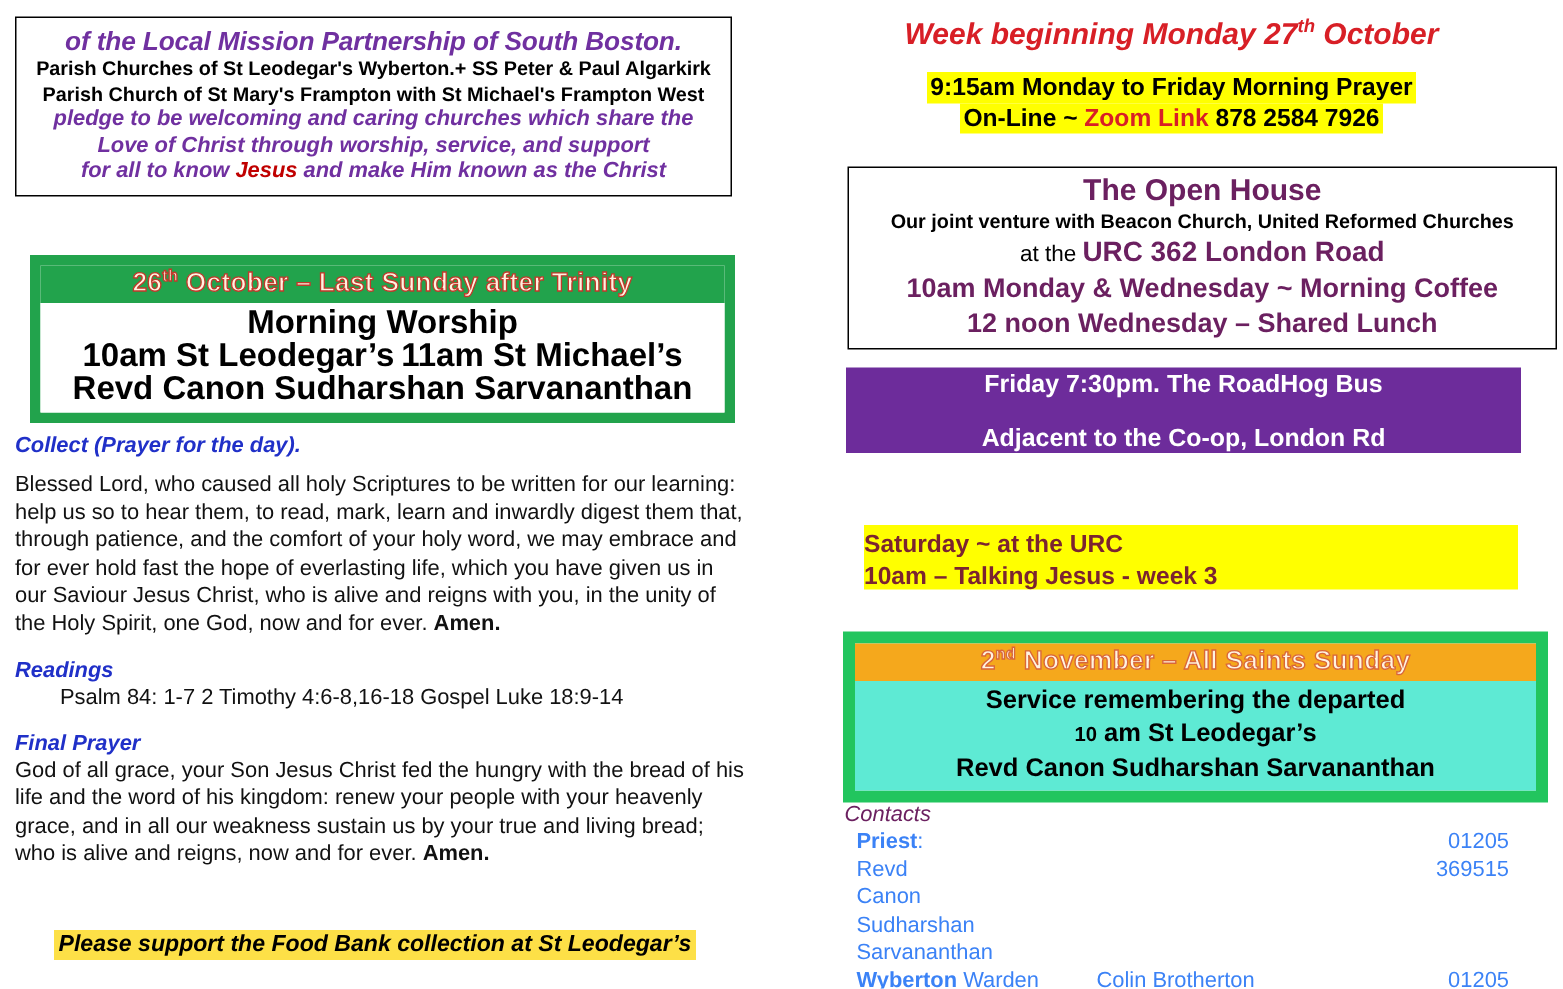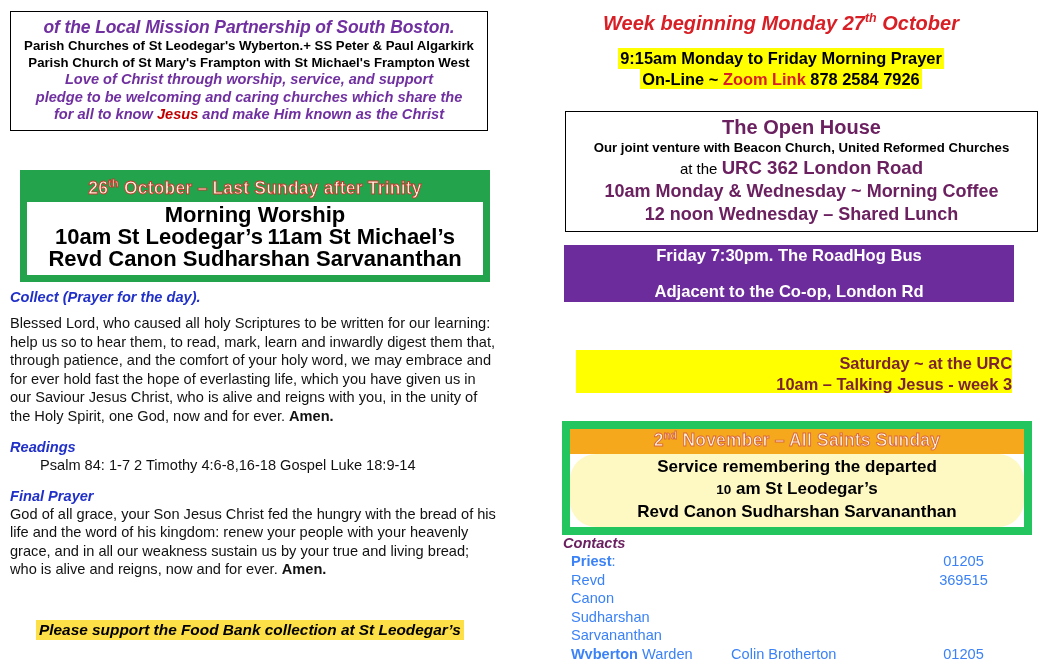--- a/index.html
+++ b/index.html
@@ -211,21 +211,21 @@
   .busbox div { line-height: 36px; }
 
   
   .satbox {
     position: absolute;
     left: 576px; top: 350px;
     width: 436px; height: 43px;
     box-sizing: border-box;
     background: #FFFF00;
     color: #7B2430;
-    text-align: right;
+    text-align: left;
     font-weight: bold;
     font-size: 16.4px;
     padding-top: 3px;
   }
   .satbox div { line-height: 21px; }
 
   
   .orangebox {
     position: absolute;
     left: 562px; top: 421px;
@@ -239,66 +239,65 @@
     text-align: center;
     padding: 1px 0 3px 0;
     font-weight: bold;
     font-size: 17.5px;
     line-height: 21px;
     color: #FFF3E0;
     -webkit-text-stroke: 0.9px #D9663A;
     letter-spacing: 0.2px;
   }
   .orangebox-body {
-    background: #fef9c3;
+    background: #5eead4;
     text-align: center;
     padding: 2px 6px 4px 6px;
     color: #000000;
     font-weight: bold;
     font-size: 17px;
     line-height: 22px;
-    border-radius: 26px;
   }
   .smallnum { font-size: 13.5px; }
 
   
   .contacts { position: absolute; left: 563px; top: 534px; width: 470px; }
   .contacts-title {
     color: #6B2060;
-    font-weight: bold;
+    font-weight: normal;
     font-style: italic;
     font-size: 14.6px;
     line-height: 18px;
   }
   .crow {
     display: flex;
     align-items: baseline;
     font-size: 14.6px;
     line-height: 18.6px;
     color: #3b82f6;
     padding-left: 8px;
   }
   .crole  { width: 160px; flex: 0 0 160px; }
   .cname  { width: 190px; flex: 0 0 190px; }
-  .cphone { flex: 1; text-align: center; padding-right: 27px; }
+  .cphone { flex: 1; text-align: right; padding-right: 27px; }
   .crow.wide .crole { width: 64px; flex: 0 0 64px; }
   .crow.wide .cname { width: 286px; flex: 0 0 286px; }
   .crow b { font-weight: bold; }
 </style>
 </head>
 <body>
 
 <div class="col-left">
 
   <div class="masthead">
     <div class="mast-l2">of the Local Mission Partnership of South Boston.</div>
     <div class="mast-parish">Parish Churches of St Leodegar's Wyberton.+ SS Peter &amp; Paul Algarkirk</div>
     <div class="mast-parish">Parish Church of St Mary's Frampton with St Michael's  Frampton West</div>
+    <div class="mast-pledge">pledge to be welcoming and caring churches which share the</div>
     <div class="mast-pledge">Love of Christ through worship, service, and support</div>
-    <div class="mast-pledge">pledge to be welcoming and caring churches which share the</div>
     <div class="mast-pledge"><span>for all to know </span><span class="jesus-red">Jesus</span><span> and make Him known as the Christ</span></div>
   </div>
 
   <div class="greenbox">
     <div class="greenbox-head"><span>26</span><sup>th</sup><span> October – Last Sunday after Trinity</span></div>
     <div class="greenbox-body">
       <div>Morning Worship</div>
       <div class="gb-row">
         <span>10am St Leodegar’s</span>
         <span>11am St Michael’s</span>

